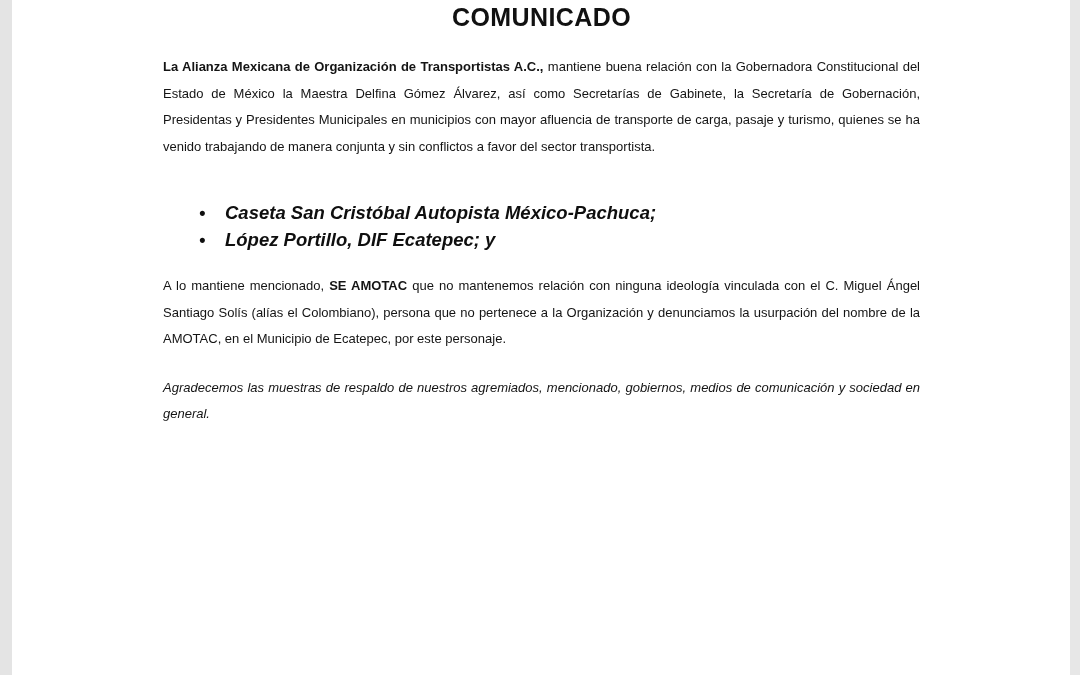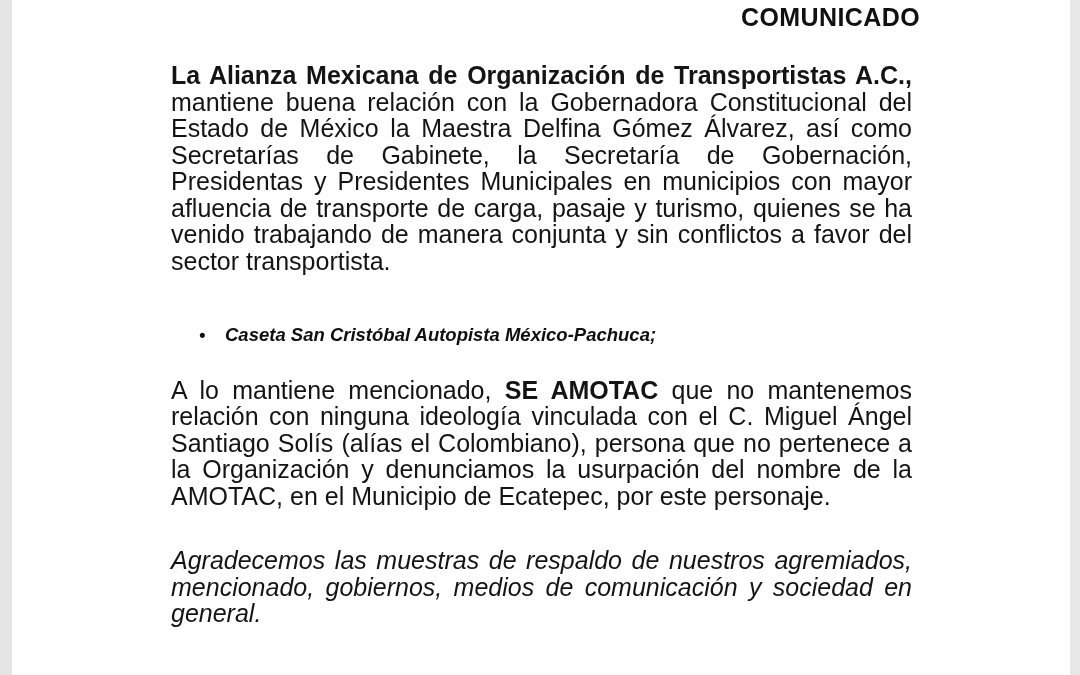--- a/index.html
+++ b/index.html
@@ -37,33 +37,33 @@
     background: #e7e7e7;
   }
   .content {
     position: absolute;
     left: 163px;
     top: 0;
     width: 757px;
     box-sizing: border-box;
   }
   .doc-title {
-    text-align: right;
+    text-align: center;
     font-weight: bold;
     font-size: 25px;
     letter-spacing: 0.4px;
     color: #111111;
     margin: 0;
     padding-top: 2px;
     line-height: 30px;
   }
   p.para {
-    margin: 8px;
+    margin: 0;
     color: #141414;
-    font-size: 25px;
+    font-size: 13px;
     line-height: 26.5px;
     text-align: justify;
     text-justify: inter-word;
   }
   .para b {
     font-weight: bold;
   }
   .spacer-1 { height: 22px; }
   .spacer-2 { height: 22px; }
   .spacer-3 { height: 18px; }
@@ -115,20 +115,21 @@
 
     <p class="para"><b>La Alianza Mexicana de Organización de Transportistas A.C.,</b><span> mantiene buena relación con la Gobernadora Constitucional del Estado de México la Maestra Delfina Gómez Álvarez, así como Secretarías de Gabinete, la Secretaría de Gobernación, Presidentas y Presidentes Municipales en municipios con mayor afluencia de transporte de carga, pasaje y turismo, quienes se ha venido trabajando de manera conjunta y sin conflictos a favor del sector transportista.</span></p>
 
     <div class="spacer-2"></div>
 
 
     <div class="spacer-3"></div>
 
     <ul class="bullets">
       <li>Caseta San Cristóbal Autopista México-Pachuca;</li>
+      <li>López Portillo, DIF Ecatepec; y</li>
     </ul>
 
     <div class="spacer-4"></div>
 
     <p class="para"><span>A lo mantiene mencionado, </span><b>SE AMOTAC</b><span> que no mantenemos relación con ninguna ideología vinculada con el C. Miguel Ángel Santiago Solís (alías el Colombiano), persona que no pertenece a la Organización y denunciamos la usurpación del nombre de la AMOTAC, en el Municipio de Ecatepec, por este personaje.</span></p>
 
     <div class="spacer-5"></div>
 
     <p class="para italic-para">Agradecemos las muestras de respaldo de nuestros agremiados, mencionado, gobiernos, medios de comunicación y sociedad en general.</p>
 

